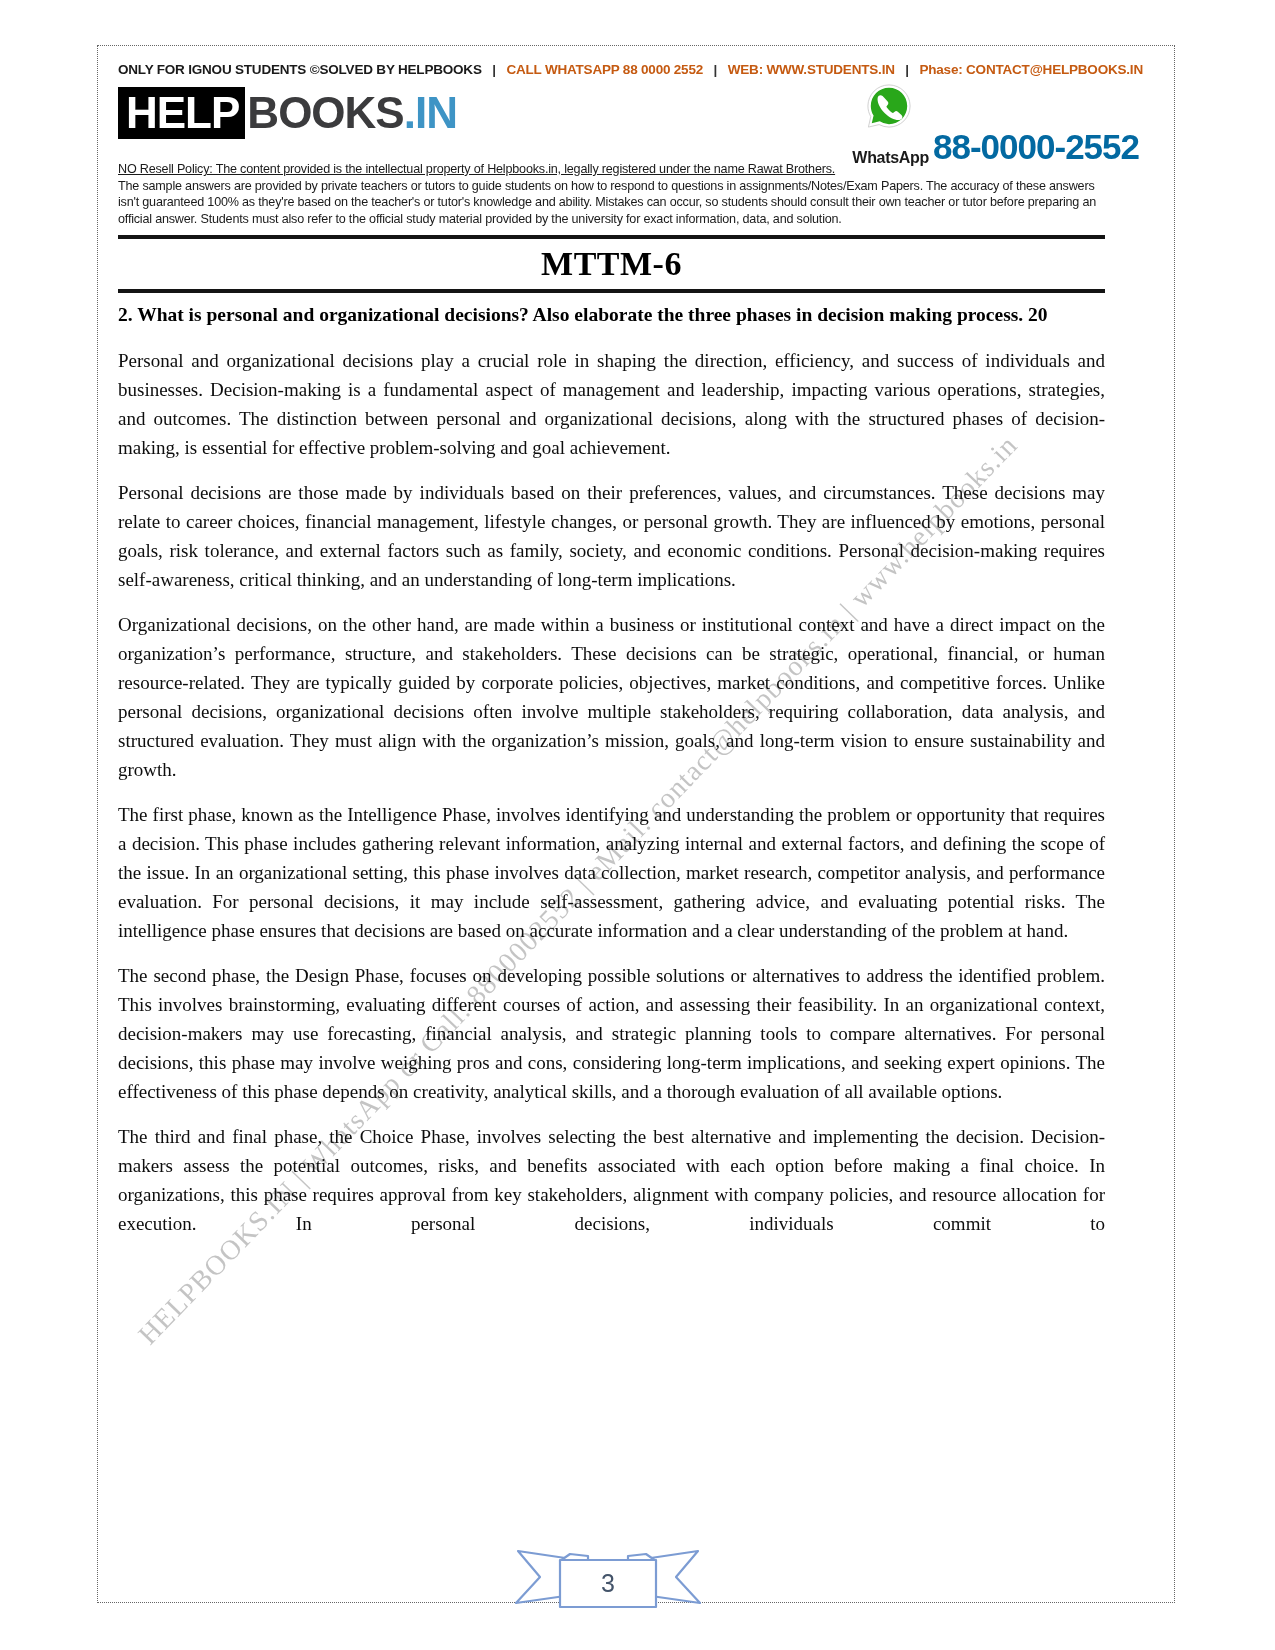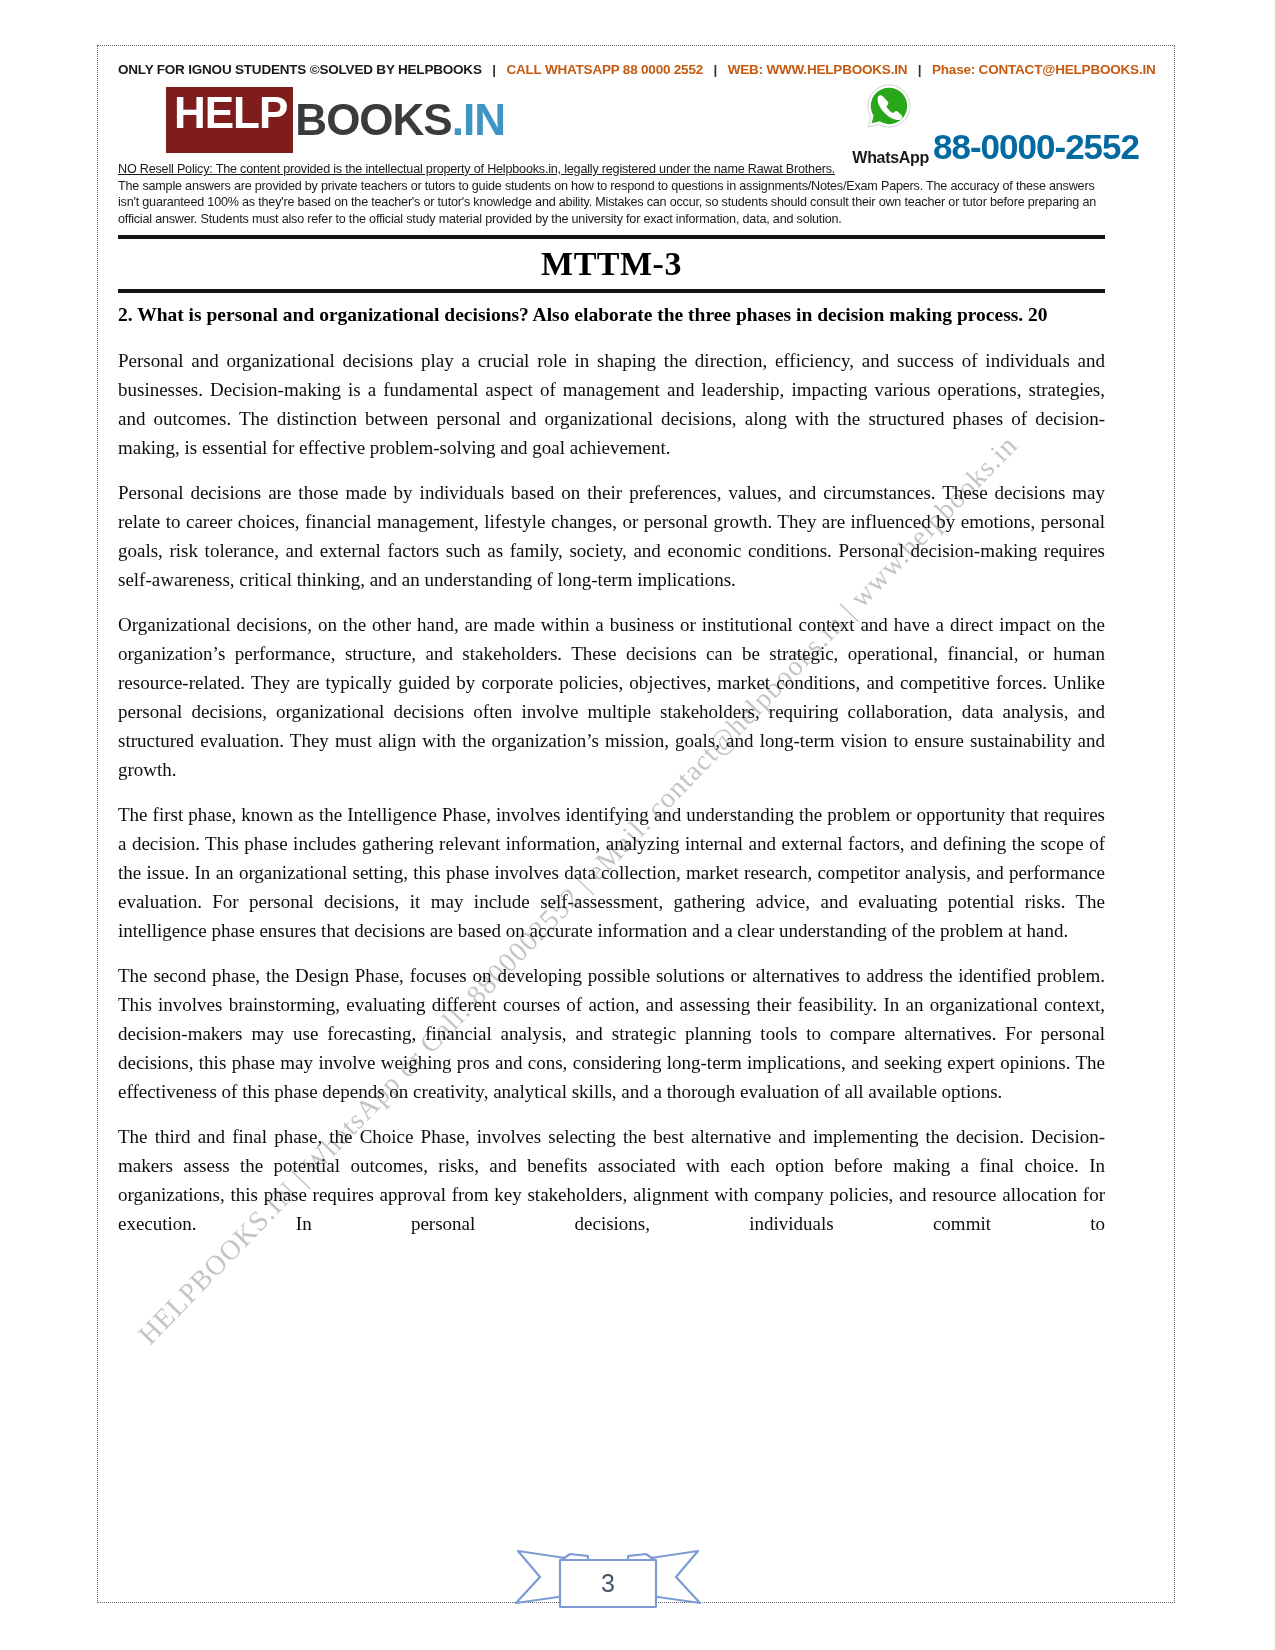--- a/index.html
+++ b/index.html
@@ -11,21 +11,21 @@
 
   
   .hdr{padding-top:16px;font-size:13.5px;font-weight:bold;letter-spacing:-0.2px;white-space:nowrap;}
   .hdr .blk{color:#1a1a1a;}
   .hdr .org{color:#C55A11;}
   .hdr .sep{color:#333;padding:0 7px;}
 
   
   .logo-row{margin-top:10px;display:flex;justify-content:space-between;align-items:flex-start;height:62px;}
   .logo{font-weight:800;font-size:44px;line-height:52px;letter-spacing:-1px;display:flex;align-items:center;}
-  .logo .help{background:#7f1d1d;color:#fff;padding:0 6px 14px 8px;display:inline-block;margin-left:48px;}
+  .logo .help{background:#000000;color:#fff;padding:0 6px 0 8px;display:inline-block;}
   .logo .books{color:#3B3B3D;margin-left:2px;}
   .logo .dotin{color:#3E94C5;}
   .wa{position:relative;padding-top:40px;margin-right:-34px;display:flex;align-items:flex-end;}
   .wa-icon{position:absolute;top:-4px;left:14px;width:46px;height:46px;}
   .wa-label{font-size:16px;font-weight:bold;color:#1a1a1a;letter-spacing:-0.3px;}
   .wa-number{font-size:35px;font-weight:bold;color:#0369a1;letter-spacing:-1px;margin-left:4px;}
 
   
   .disc{margin-top:12px;font-size:12.6px;line-height:16.5px;color:#1a1a1a;letter-spacing:-0.2px;}
   .disc .uline{text-decoration:underline;}
@@ -58,21 +58,21 @@
 <div class="page">
   <div class="watermark">HELPBOOKS.IN | WhatsApp or Call: 8800002552 | eMail: contact@helpbooks.in | www.helpbooks.in</div>
 
   <div class="content">
 
     <div class="hdr">
       <span class="blk">ONLY FOR IGNOU STUDENTS ©SOLVED BY HELPBOOKS</span>
       <span class="sep">|</span>
       <span class="org">CALL WHATSAPP 88 0000 2552</span>
       <span class="sep">|</span>
-      <span class="org">WEB: WWW.HELPBOOKS.IN</span>
+      <span class="org">WEB: WWW.STUDENTS.IN</span>
       <span class="sep">|</span>
       <span class="org">Phase: CONTACT@HELPBOOKS.IN</span>
     </div>
 
     <div class="logo-row">
       <div class="logo">
         <span class="help">HELP</span>
           <span class="books">BOOKS</span>
           <span class="dotin">.IN</span>
       </div>
@@ -88,21 +88,21 @@
         <span class="wa-number">88-0000-2552</span>
       </div>
     </div>
 
     <div class="disc">
       <span class="uline">NO Resell Policy: The content provided is the intellectual property of Helpbooks.in, legally registered under the name Rawat Brothers.</span><br>
       <span>The sample answers are provided by private teachers or tutors to guide students on how to respond to questions in assignments/Notes/Exam Papers. The accuracy of these answers isn't guaranteed 100% as they're based on the teacher's or tutor's knowledge and ability. Mistakes can occur, so students should consult their own teacher or tutor before preparing an official answer. Students must also refer to the official study material provided by the university for exact information, data, and solution.</span>
     </div>
 
     <div class="hrule"></div>
-    <div class="title">MTTM-3</div>
+    <div class="title">MTTM-6</div>
     <div class="hrule under-title"></div>
 
     <div class="question">2. What is personal and organizational decisions? Also elaborate the three phases in decision making process. 20</div>
 
     <div class="body-text">
       <p>Personal and organizational decisions play a crucial role in shaping the direction, efficiency, and success of individuals and businesses. Decision-making is a fundamental aspect of management and leadership, impacting various operations, strategies, and outcomes. The distinction between personal and organizational decisions, along with the structured phases of decision-making, is essential for effective problem-solving and goal achievement.</p>
       <p>Personal decisions are those made by individuals based on their preferences, values, and circumstances. These decisions may relate to career choices, financial management, lifestyle changes, or personal growth. They are influenced by emotions, personal goals, risk tolerance, and external factors such as family, society, and economic conditions. Personal decision-making requires self-awareness, critical thinking, and an understanding of long-term implications.</p>
       <p>Organizational decisions, on the other hand, are made within a business or institutional context and have a direct impact on the organization’s performance, structure, and stakeholders. These decisions can be strategic, operational, financial, or human resource-related. They are typically guided by corporate policies, objectives, market conditions, and competitive forces. Unlike personal decisions, organizational decisions often involve multiple stakeholders, requiring collaboration, data analysis, and structured evaluation. They must align with the organization’s mission, goals, and long-term vision to ensure sustainability and growth.</p>
       <p>The first phase, known as the Intelligence Phase, involves identifying and understanding the problem or opportunity that requires a decision. This phase includes gathering relevant information, analyzing internal and external factors, and defining the scope of the issue. In an organizational setting, this phase involves data collection, market research, competitor analysis, and performance evaluation. For personal decisions, it may include self-assessment, gathering advice, and evaluating potential risks. The intelligence phase ensures that decisions are based on accurate information and a clear understanding of the problem at hand.</p>
       <p>The second phase, the Design Phase, focuses on developing possible solutions or alternatives to address the identified problem. This involves brainstorming, evaluating different courses of action, and assessing their feasibility. In an organizational context, decision-makers may use forecasting, financial analysis, and strategic planning tools to compare alternatives. For personal decisions, this phase may involve weighing pros and cons, considering long-term implications, and seeking expert opinions. The effectiveness of this phase depends on creativity, analytical skills, and a thorough evaluation of all available options.</p>

